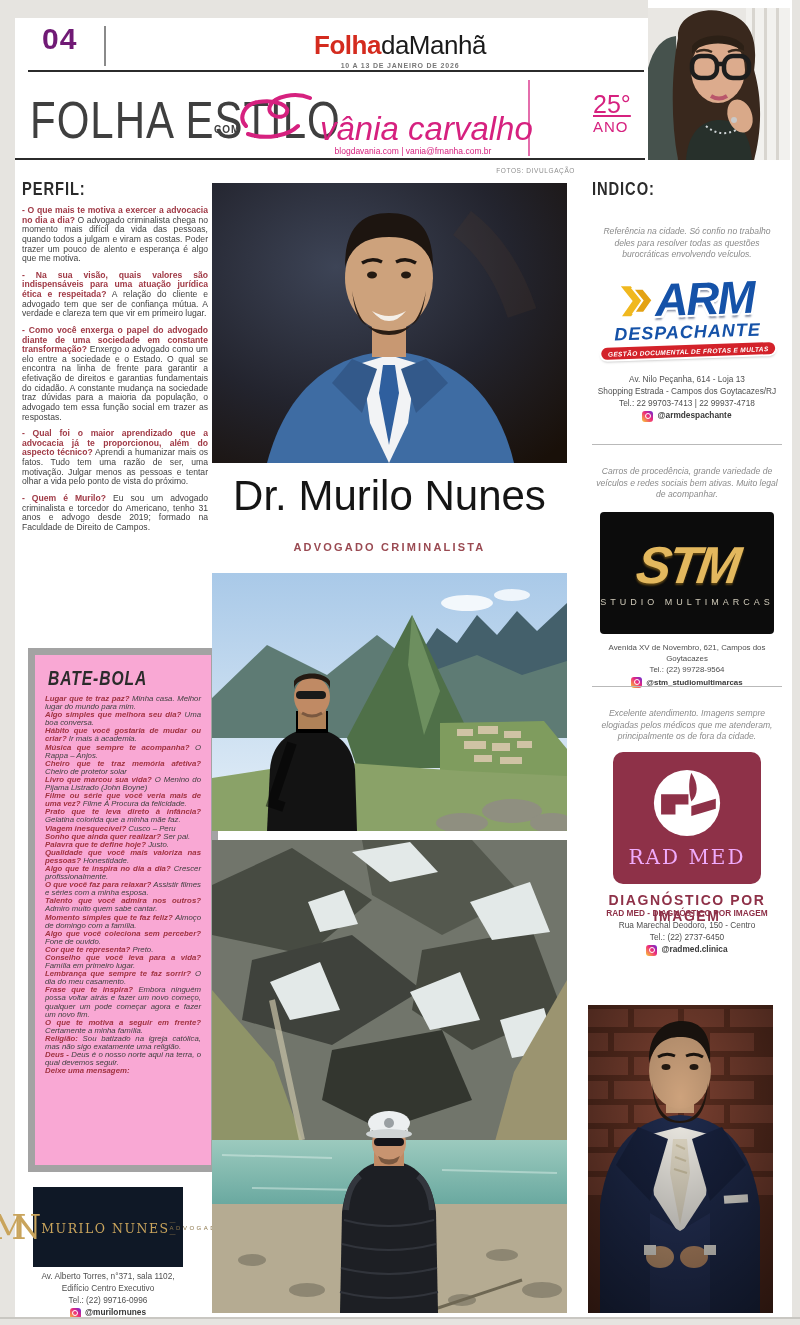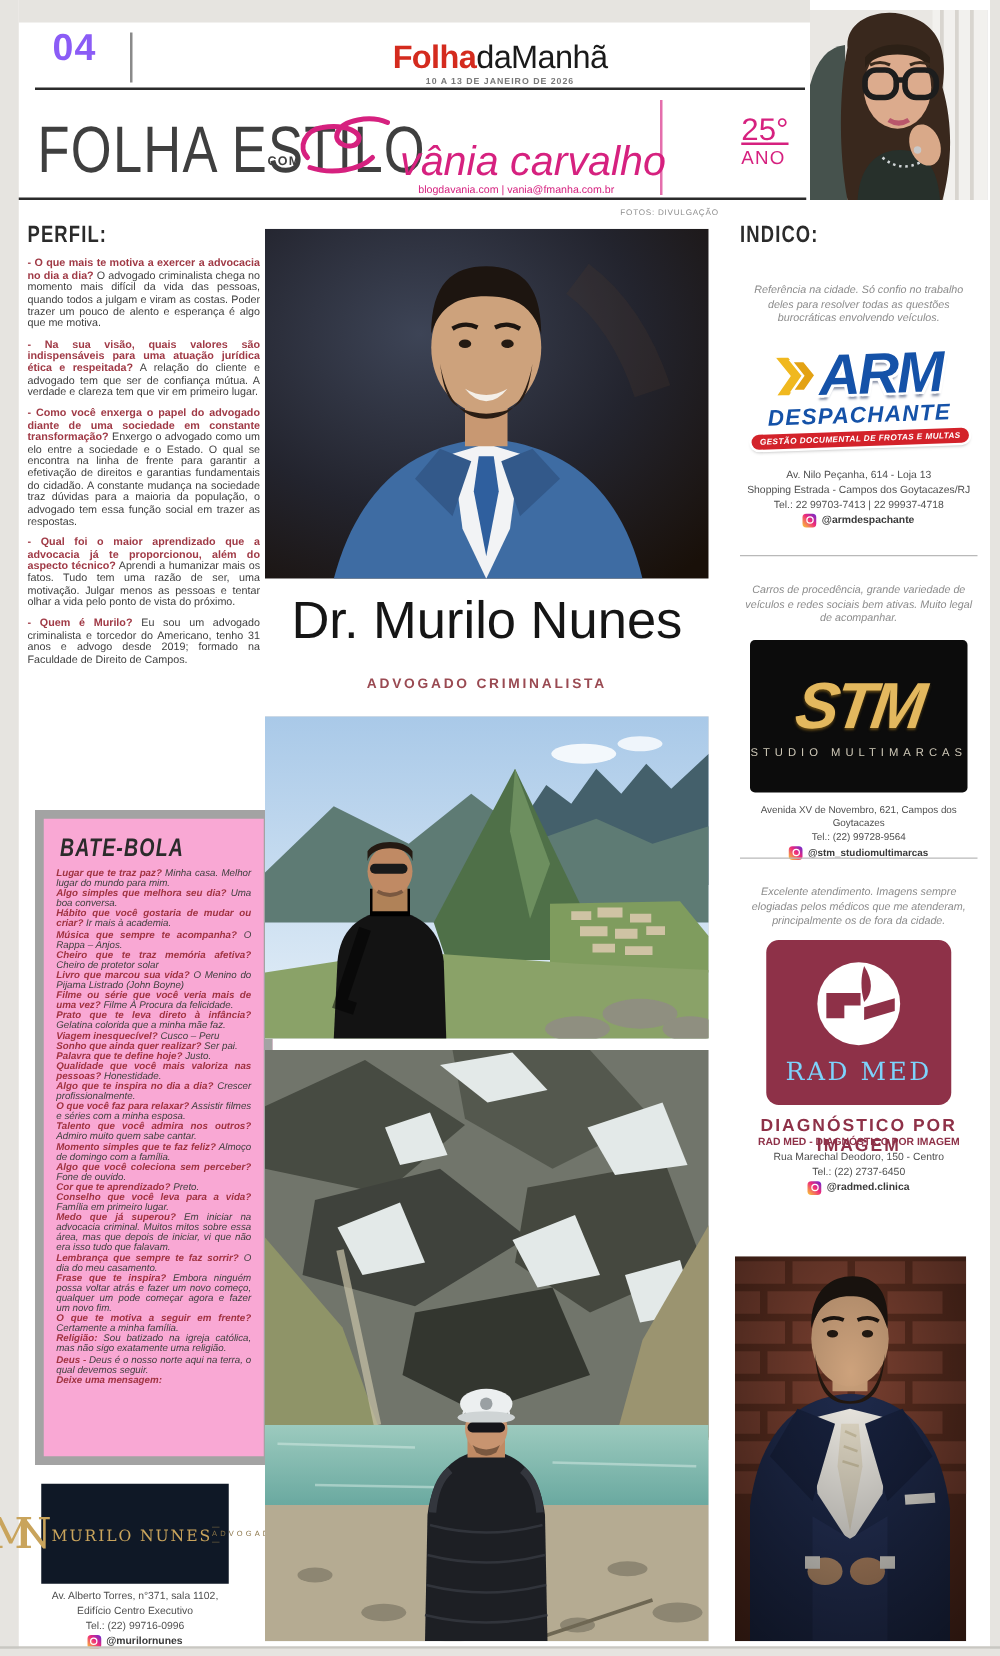--- a/index.html
+++ b/index.html
@@ -2,21 +2,21 @@
 <html><head>
 <meta charset="utf-8">
 <style>
   html,body{margin:0;padding:0;}
   body{width:800px;height:1325px;position:relative;background:#ffffff;
        font-family:"Liberation Sans",sans-serif;overflow:hidden;
        -webkit-font-smoothing:antialiased;}
   .abs{position:absolute;}
   .edge{background:#e6e4e0;}
   
-  .pagenum{font-size:30px;font-weight:bold;color:#8b5cf6;letter-spacing:1px;}
+  .pagenum{font-size:30px;font-weight:bold;color:#701a75;letter-spacing:1px;}
   .mast{width:300px;text-align:center;font-size:26px;letter-spacing:-0.5px;}
   .mast .red{color:#d42b1e;font-weight:bold;}
   .mast .blk{color:#1a1a1a;font-weight:500;}
   .dateline{width:300px;text-align:center;font-size:7px;font-weight:bold;color:#777;letter-spacing:0.8px;}
   .rule{background:#2b2b2b;}
   .folhaestilo{font-size:42px;color:#3f3f3f;letter-spacing:1px;transform:scaleY(1.25);transform-origin:left top;white-space:nowrap;}
   .comtxt{font-size:10px;font-weight:bold;color:#3f3f3f;letter-spacing:1px;}
   .vania{font-size:33px;font-style:italic;color:#d6217f;letter-spacing:0px;white-space:nowrap;}
   .contacts{font-size:8.5px;color:#d6217f;text-align:center;}
   .yearnum{font-size:25px;color:#d6217f;font-weight:500;}
@@ -56,21 +56,21 @@
     box-shadow:0 0 0 2px #fff,0 2px 3px rgba(0,0,0,.35);}
   
   .stmbox{width:174px;height:122px;background:#0c0c0c;border-radius:4px;display:flex;flex-direction:column;
     align-items:center;justify-content:center;}
   .stmtxt{font-size:52px;font-weight:900;font-style:italic;color:#e3b85e;letter-spacing:-3px;line-height:1;
     transform:skewX(-8deg);text-shadow:0 2px 2px #5d4513;}
   .stmsub{font-size:9px;color:#cfc9b8;letter-spacing:4px;margin-top:6px;white-space:nowrap;}
   
   .radbox{width:148px;height:132px;background:#8e3148;border-radius:10px;display:flex;flex-direction:column;
     align-items:center;justify-content:center;}
-  .radname{font-family:"DejaVu Serif",serif;color:#7dd3fc;font-size:20px;letter-spacing:2px;margin-top:6px;}
+  .radname{font-family:"DejaVu Serif",serif;color:#f0abfc;font-size:20px;letter-spacing:2px;margin-top:6px;}
   .radsub{width:186px;text-align:center;color:#8e3148;font-weight:bold;font-size:14px;letter-spacing:1.6px;}
   .addr .boldline{font-weight:bold;color:#8e3148;}
   
   .mnbox{width:150px;height:80px;background:#0f1826;display:flex;flex-direction:row;align-items:center;justify-content:center;}
   .mono{font-family:"DejaVu Serif",serif;color:#c9a45c;font-size:34px;line-height:0.9;letter-spacing:-15px;padding-right:15px;}
   .mnname{font-family:"DejaVu Serif",serif;color:#c9a45c;font-size:12.5px;letter-spacing:1.5px;margin-top:2px;white-space:nowrap;}
   .mntag{color:#8a7448;font-size:6px;letter-spacing:2.5px;margin-top:2px;}
   .igicon{width:11px;height:11px;border-radius:3px;flex:0 0 auto;
     background:linear-gradient(45deg,#f9ce34 0%,#ee2a7b 55%,#6228d7 100%);position:relative;}
   .igicon::after{content:"";position:absolute;left:2.5px;top:2.5px;width:4px;height:4px;border:1.2px solid #fff;border-radius:50%;}
@@ -182,25 +182,24 @@
       <p><b>Algo que te inspira no dia a dia?</b> <span>Crescer profissionalmente.</span></p>
 
       <p><b>O que você faz para relaxar?</b> <span>Assistir filmes e séries com a minha esposa.</span></p>
 
       <p><b>Talento que você admira nos outros?</b> <span>Admiro muito quem sabe cantar.</span></p>
 
       <p><b>Momento simples que te faz feliz?</b> <span>Almoço de domingo com a família.</span></p>
 
       <p><b>Algo que você coleciona sem perceber?</b> <span>Fone de ouvido.</span></p>
 
-      <p><b>Cor que te aprendizado?</b> <span>Preto.</span></p>
+      <p><b>Cor que te representa?</b> <span>Preto.</span></p>
 
       <p><b>Conselho que você leva para a vida?</b> <span>Família em primeiro lugar.</span></p>
 
-      <p><b>Medo que já superou?</b> <span>Em iniciar na advocacia criminal. Muitos mitos sobre essa área, mas que depois de iniciar, vi que não era isso tudo que falavam.</span></p>
 
       <p><b>Lembrança que sempre te faz sorrir?</b> <span>O dia do meu casamento.</span></p>
 
       <p><b>Frase que te inspira?</b> <span>Embora ninguém possa voltar atrás e fazer um novo começo, qualquer um pode começar agora e fazer um novo fim.</span></p>
 
       <p><b>O que te motiva a seguir em frente?</b> <span>Certamente a minha família.</span></p>
 
       <p><b>Religião:</b> <span>Sou batizado na igreja católica, mas não sigo exatamente uma religião.</span></p>
 
       <p><b>Deus -</b> <span>Deus é o nosso norte aqui na terra, o qual devemos seguir.</span></p>

